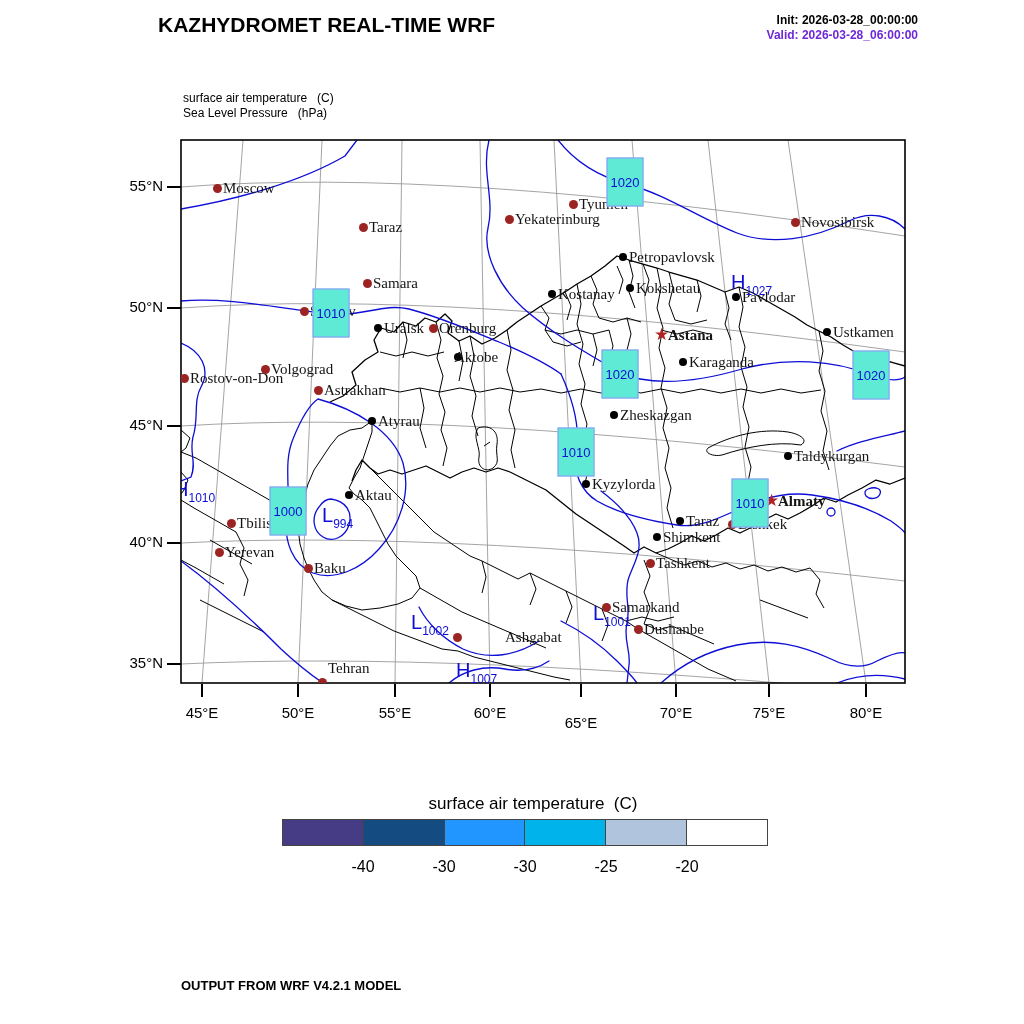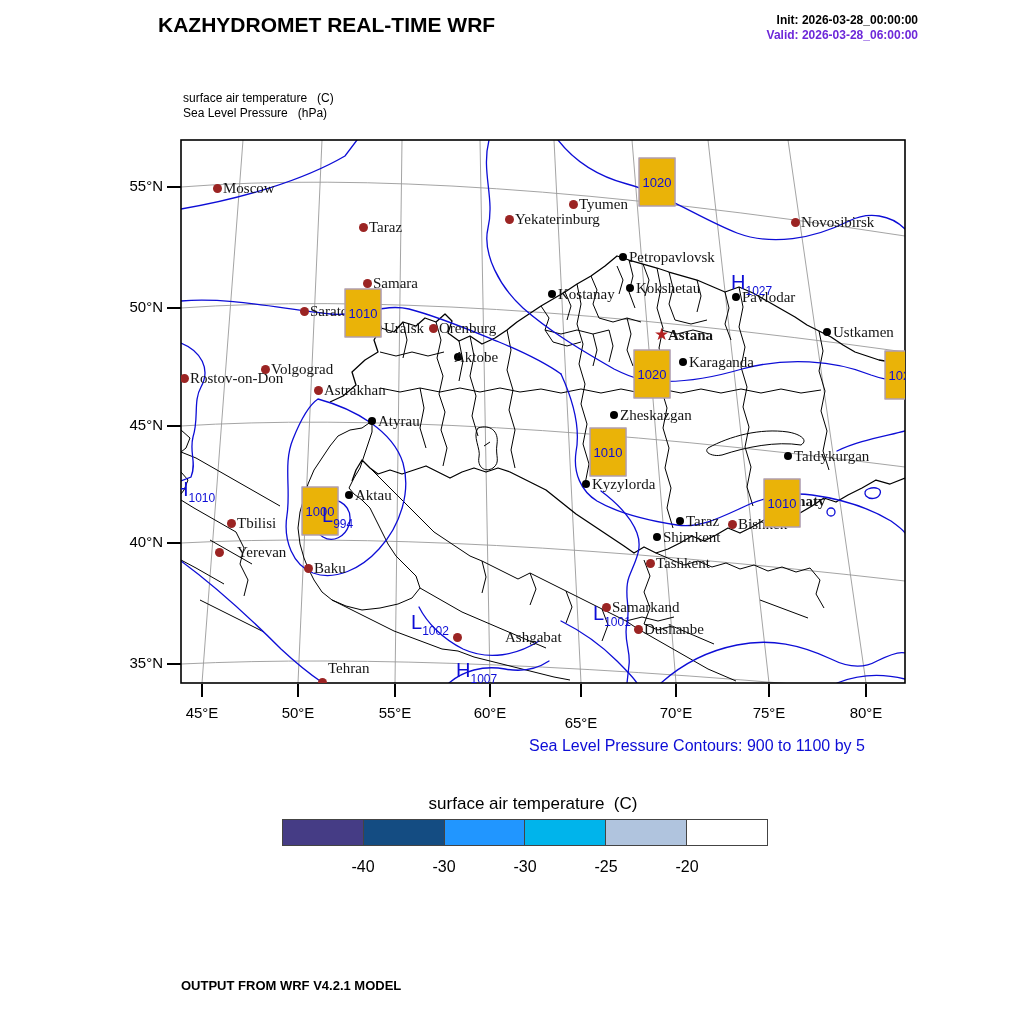--- a/index.html
+++ b/index.html
@@ -18,21 +18,21 @@
              font:17px "Liberation Sans",sans-serif;color:#000;white-space:pre;}
   .t-foot1{position:absolute;left:181px;top:978px;font:bold 13px "Liberation Sans",sans-serif;color:#000;}
   .t-foot2{position:absolute;left:181px;top:993px;font:bold 13px "Liberation Sans",sans-serif;color:#000;}
   .dot{position:absolute;width:9px;height:9px;border-radius:50%;}
   .dr{background:#9b2423;}
   .db{background:#000;width:8px;height:8px;}
   .star{position:absolute;font-size:17px;line-height:1;color:#b22222;font-family:"DejaVu Sans",sans-serif;}
   .clab{position:absolute;font:15px "Liberation Serif",serif;color:#141414;white-space:nowrap;line-height:18px;}
   .cbold{font-weight:bold;}
   .pbox{position:absolute;transform:translate(-50%,-50%);font:13px "Liberation Sans",sans-serif;
-        color:#0d0dd6;background:#eab308;border:1px solid #9393ff;padding:16px 3px;line-height:15px;margin-left:32px;}
+        color:#0d0dd6;background:#5eead4;border:1px solid #9393ff;padding:16px 3px;line-height:15px;}
   .pcen{position:absolute;color:#0d0dd6;font-family:"Liberation Sans",sans-serif;white-space:nowrap;line-height:1;}
   .pl{font-size:20px;}
   .pv{font-size:12px;position:relative;top:6px;}
   .axlat{position:absolute;width:55px;text-align:right;font:15px "Liberation Sans",sans-serif;color:#000;}
   .axlon{position:absolute;width:70px;text-align:center;font:15px "Liberation Sans",sans-serif;color:#000;}
   .tickh{position:absolute;width:14px;height:2px;background:#000;}
   .tickv{position:absolute;width:2px;height:13px;background:#000;}
   #colorbar{position:absolute;left:282px;top:819px;width:486px;height:27px;display:flex;border:1px solid #444;box-sizing:border-box;}
   .cbseg{flex:1;border-right:1px solid #444;}
   .cbseg:last-child{border-right:none;}
@@ -187,21 +187,21 @@
       <div class="clab" style="left: 482px; top: 388px;">Shimkent</div>
       <div class="dot dr" style="left: 465px; top: 419px;"></div>
       <div class="clab" style="left: 475px; top: 414px;">Tashkent</div>
       <div class="dot dr" style="left: 421px; top: 463px;"></div>
       <div class="clab" style="left: 431px; top: 458px;">Samarkand</div>
       <div class="dot dr" style="left: 453px; top: 485px;"></div>
       <div class="clab" style="left: 463px; top: 480px;">Dushanbe</div>
       <div class="dot dr" style="left: 46px; top: 379px;"></div>
       <div class="clab" style="left: 56px; top: 374px;">Tbilisi</div>
       <div class="dot dr" style="left: 34px; top: 408px;"></div>
-      <div class="clab" style="left: 56px; top: 403px;">Yerevan</div>
+      <div class="clab" style="left: 44px; top: 403px;">Yerevan</div>
       <div class="dot dr" style="left: 123px; top: 424px;"></div>
       <div class="clab" style="left: 133px; top: 419px;">Baku</div>
       <div class="dot dr" style="left: 272px; top: 493px;"></div>
       <div class="clab" style="left: 282px; top: 488px; margin-left: 42px;">Ashgabat</div>
       <div class="dot dr" style="left: 137px; top: 538px;"></div>
       <div class="clab" style="left: 147px; top: 519px;">Tehran</div>
       <div class="pbox" style="left: 150px; top: 173px;">1010</div>
       <div class="pbox" style="left: 444px; top: 42px;">1020</div>
       <div class="pbox" style="left: 439px; top: 234px;">1020</div>
       <div class="pbox" style="left: 690px; top: 235px;">1020</div>
@@ -243,21 +243,20 @@
       <div class="tickv" style="left: 768px; top: 684px;"></div>
       <div class="axlon" style="left: 831px; top: 704px;">80°E</div>
       <div class="tickv" style="left: 865px; top: 684px;"></div>
       <div class="cbtick" style="left: 333px; top: 858px;">-40</div>
       <div class="cbtick" style="left: 414px; top: 858px;">-30</div>
       <div class="cbtick" style="left: 495px; top: 858px;">-30</div>
       <div class="cbtick" style="left: 576px; top: 858px;">-25</div>
       <div class="cbtick" style="left: 657px; top: 858px;">-20</div>
     </div>
 
-  <div class="t-caption">Sea Level Pressure Contours: 900 to 1100 by 5</div>
   <div class="t-cbtitle">surface air temperature  (C)</div>
   <div id="colorbar">
       <div class="cbseg" style="background: rgb(69, 60, 133);"></div>
       <div class="cbseg" style="background: rgb(20, 76, 130);"></div>
       <div class="cbseg" style="background: rgb(33, 150, 255);"></div>
       <div class="cbseg" style="background: rgb(0, 180, 235);"></div>
       <div class="cbseg" style="background: rgb(176, 196, 222);"></div>
       <div class="cbseg" style="background: rgb(255, 255, 255);"></div>
     </div>
 

